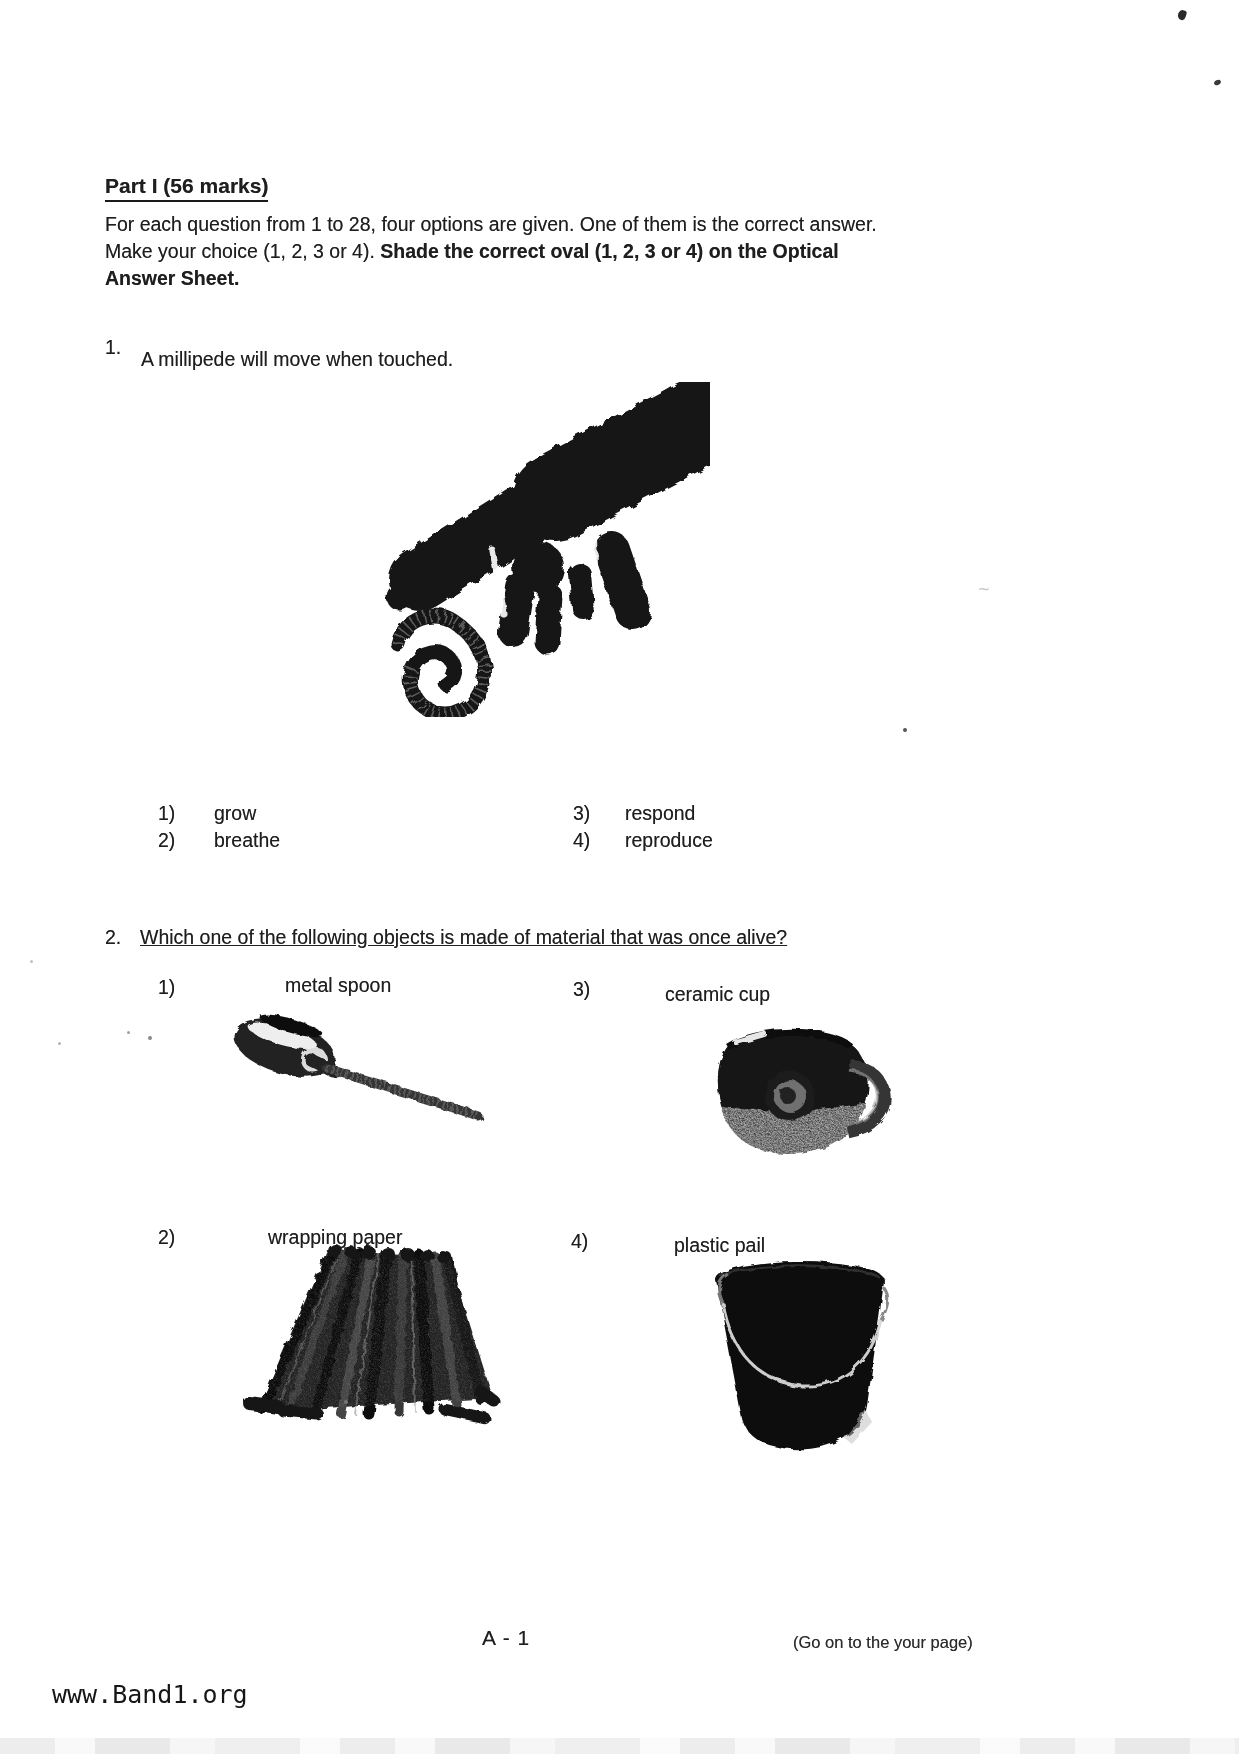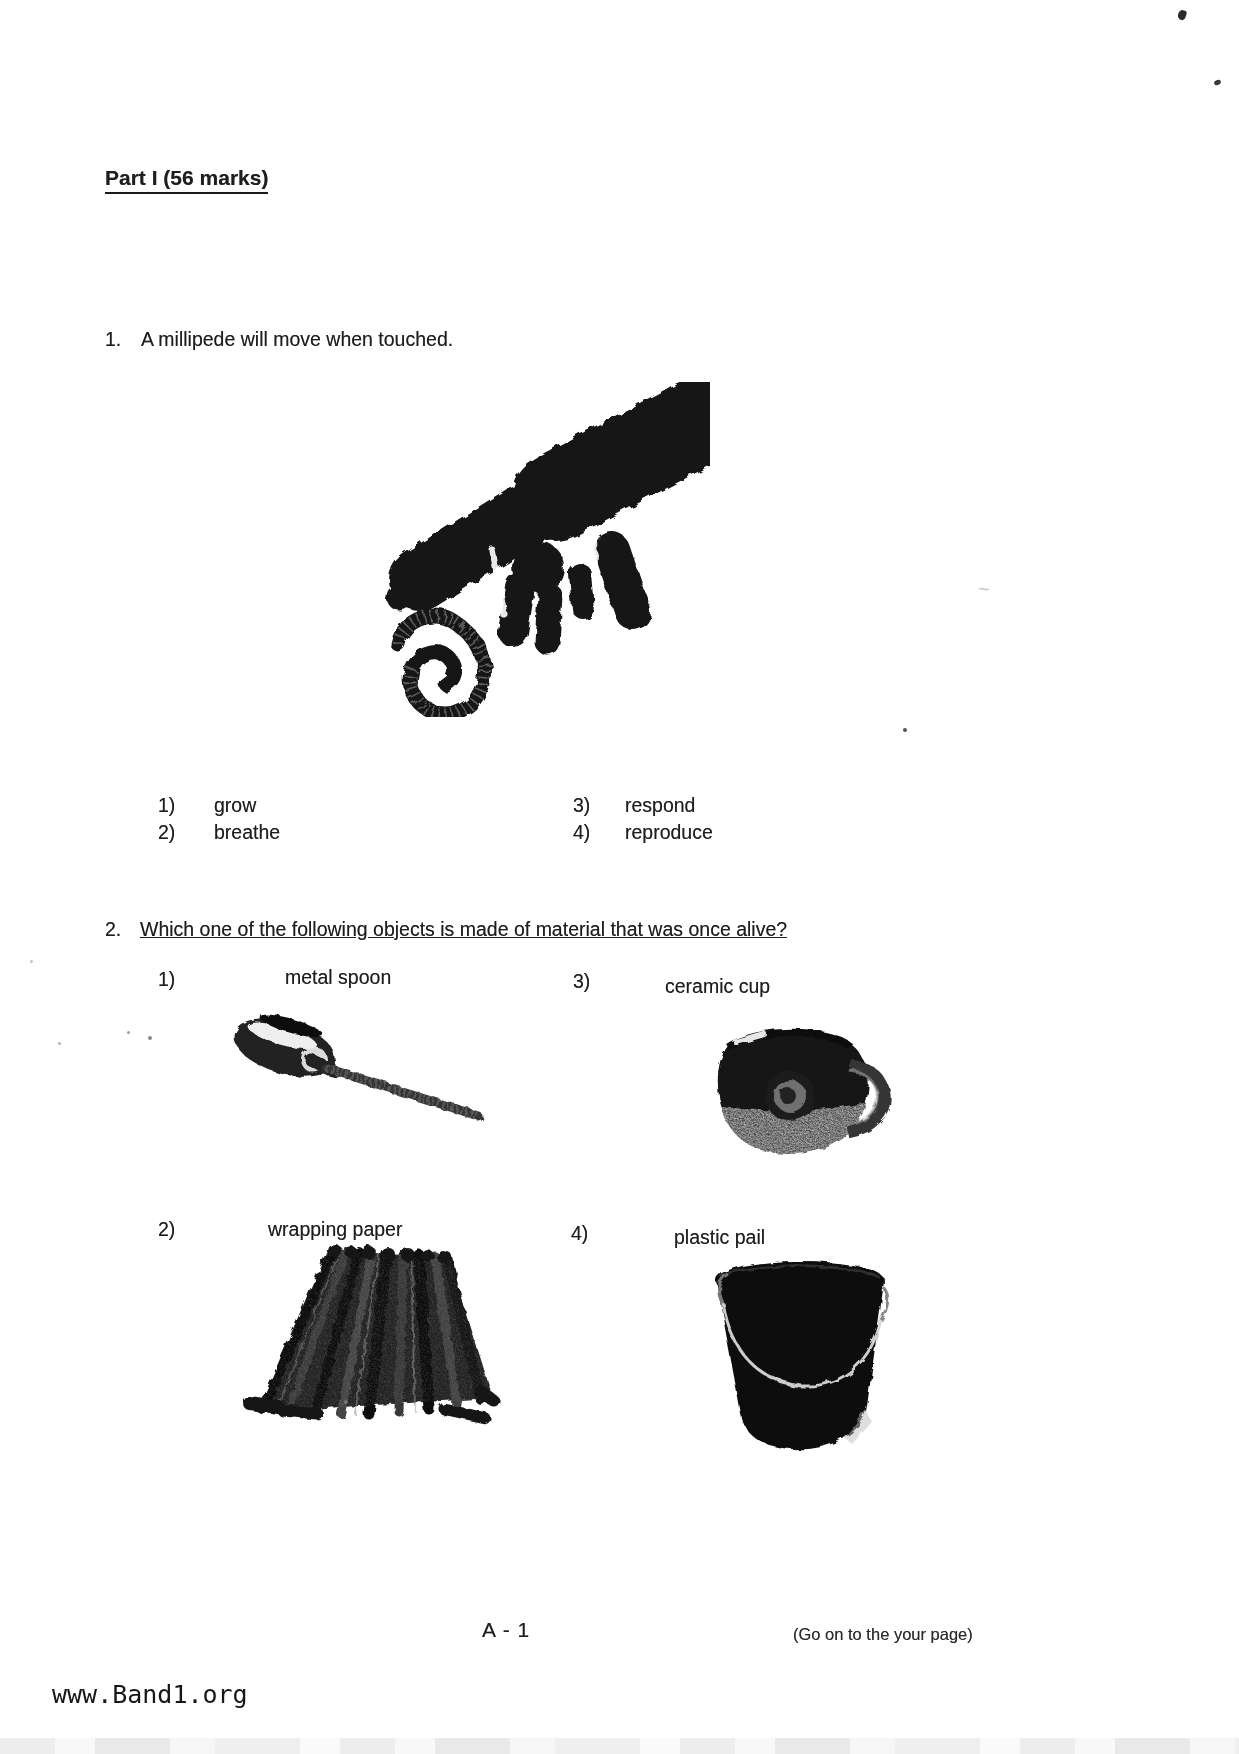--- a/index.html
+++ b/index.html
@@ -8,20 +8,21 @@
     width:1239px;height:1754px;
     background:#ffffff;
     font-family:"Liberation Sans", sans-serif;
     color:#1d1d1d;
     overflow:hidden;
   }
   .abs{position:absolute;}
   .scantext{
     color:#1e1e1e;
     text-shadow:0 0 0.6px rgba(20,20,20,0.55);
+    margin-top:8px;
   }
   .title{
     font-size:21px;font-weight:bold;
     border-bottom:2.5px solid #1a1a1a;
     padding-bottom:2px;
   }
   .para{
     font-size:19.5px;line-height:1.38;
     width:805px;
   }
@@ -52,23 +53,26 @@
   }
   .speck{background:#2a2a2a;border-radius:50%;}
 </style>
 </head>
 <body>
 
 <div id="page">
 
   <div class="abs scantext title" style="left:105px;top:166px;">Part I (56 marks)</div>
 
+  <div class="abs scantext para" style="left:105px;top:203px;">
+    <span>For each question from 1 to 28, four options are given. One of them is the correct answer. Make your choice (1, 2, 3 or 4). </span><span style="font-weight:bold;">Shade the correct oval (1, 2, 3 or 4) on the Optical Answer Sheet.</span>
+  </div>
 
   <div class="abs scantext qnum" style="left:105px;top:328px;">1.</div>
-  <div class="abs scantext qtext" style="left:141px;top:328px;">A millipede will move when touched.</div>
+  <div class="abs scantext qtext" style="left:141px;top:340px;">A millipede will move when touched.</div>
 
   <div class="abs" style="left:340px;top:382px;width:370px;height:335px;">
     <svg width="370" height="335" viewBox="0 0 370 335" xmlns="http://www.w3.org/2000/svg">
       <defs>
         <filter id="rgh1" x="-15%" y="-15%" width="130%" height="130%">
           <feTurbulence type="fractalNoise" baseFrequency="0.09" numOctaves="2" seed="3" result="n"></feTurbulence>
           <feDisplacementMap in="SourceGraphic" in2="n" scale="7"></feDisplacementMap>
         </filter>
       </defs>
       <g filter="url(#rgh1)">

